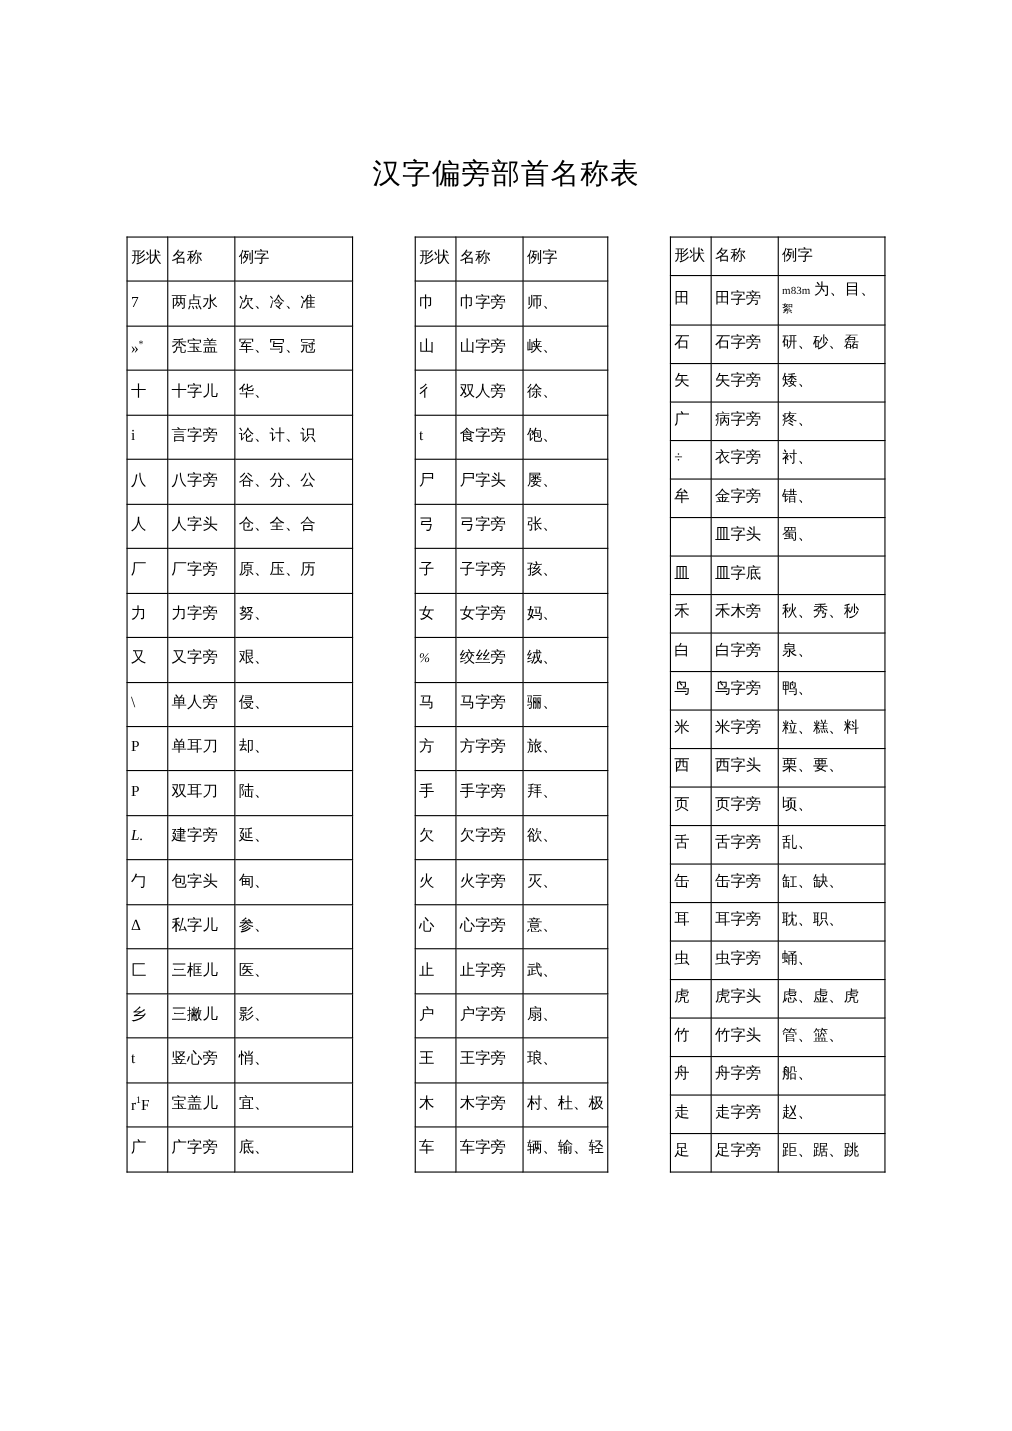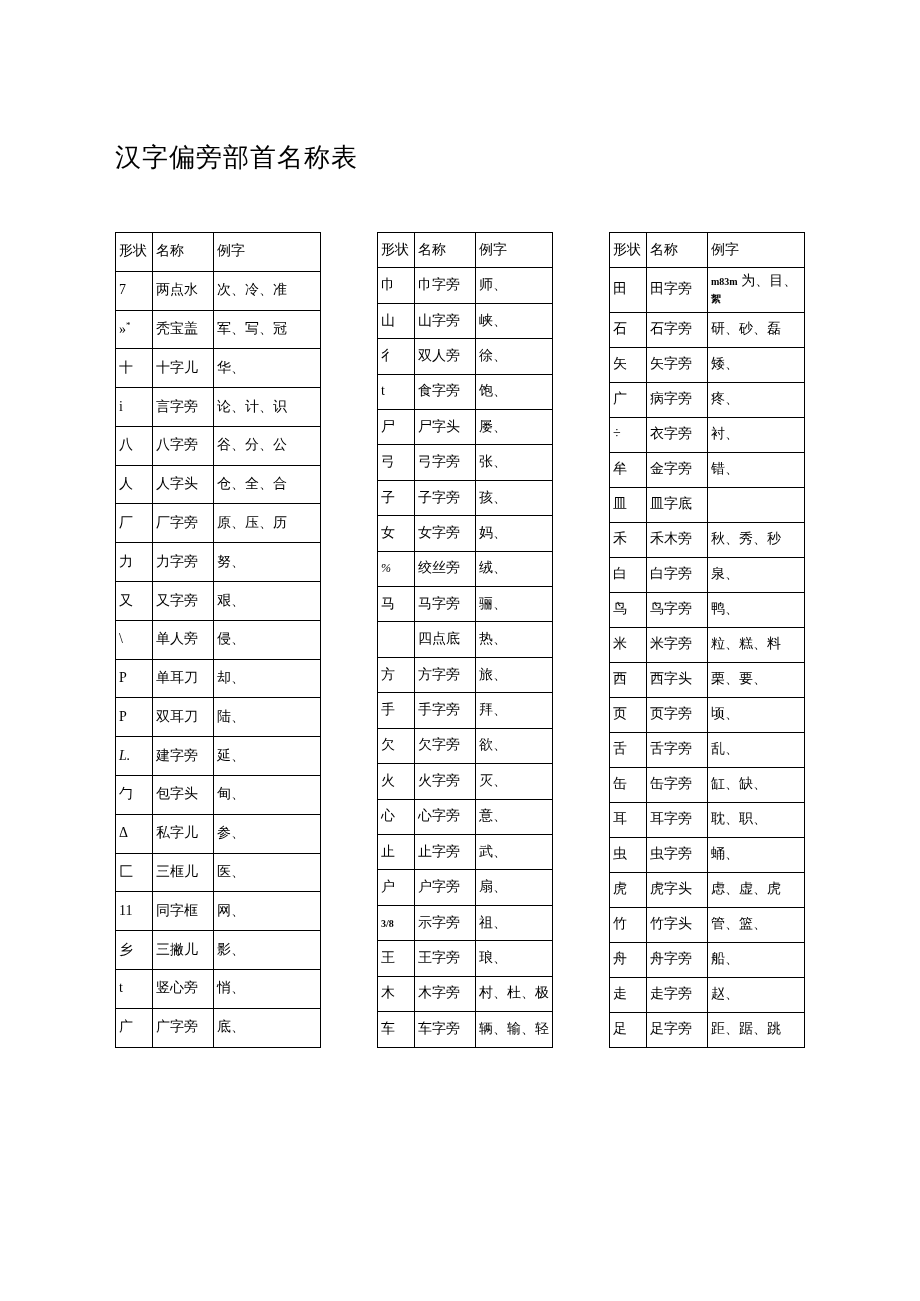--- a/index.html
+++ b/index.html
@@ -6,23 +6,24 @@
       font-family: "SimSun", "宋体", serif;
       background: white;
       margin: 0;
       padding: 0;
       width: 920px;
     }
     .page {
       padding: 140px 115px 60px 115px;
     }
     .title {
+      text-align: center;
       font-size: 26px;
       font-weight: normal;
-      margin-bottom: 57px;
+      margin-bottom: 40px;
       letter-spacing: 1px;
     }
     .tables-wrap {
       display: flex;
       gap: 0;
       justify-content: space-between;
     }
     table {
       border-collapse: collapse;
       font-size: 14px;
@@ -33,21 +34,21 @@
       vertical-align: middle;
       height: 24px;
       line-height: 1.2;
       white-space: nowrap;
     }
     .col-shape { width: 30px; }
     .col-name { width: 54px; }
     .col-ex1 { width: 100px; }
     .col-ex2 { width: 60px; }
     .col-ex3 { width: 90px; }
-    .small { font-size: 10px; font-weight: bold; }
+    .small { font-size: 10px; }
     .frac { font-size: 12px; font-style: italic; }
     .ital { font-style: italic; font-family: "Times New Roman", serif; }
     .sup { font-size: 9px; vertical-align: super; }
   </style>
 </head>
 <body>
 
 <div class="page">
   <div class="title">汉字偏旁部首名称表</div>
   <div class="tables-wrap">
@@ -135,33 +136,33 @@
             <td class="col-shape">Δ</td>
             <td class="col-name">私字儿</td>
             <td class="col-ex1">参、</td>
           </tr>
           <tr>
             <td class="col-shape">匚</td>
             <td class="col-name">三框儿</td>
             <td class="col-ex1">医、</td>
           </tr>
           <tr>
-            <td class="col-shape">11</td>
-            <td class="col-name">同字框</td>
-            <td class="col-ex1">网、</td>
-          </tr>
-          <tr>
             <td class="col-shape">乡</td>
             <td class="col-name">三撇儿</td>
             <td class="col-ex1">影、</td>
           </tr>
           <tr>
             <td class="col-shape">t</td>
             <td class="col-name">竖心旁</td>
             <td class="col-ex1">悄、</td>
+          </tr>
+          <tr>
+            <td class="col-shape">r<span class="sup">1</span>F</td>
+            <td class="col-name">宝盖儿</td>
+            <td class="col-ex1">宜、</td>
           </tr>
           <tr>
             <td class="col-shape">广</td>
             <td class="col-name">广字旁</td>
             <td class="col-ex1">底、</td>
           </tr>
         </tbody>
     </table>
 
     <table>
@@ -217,25 +218,20 @@
             <td class="col-shape"><span class="frac">%</span></td>
             <td class="col-name">绞丝旁</td>
             <td class="col-ex2">绒、</td>
           </tr>
           <tr>
             <td class="col-shape">马</td>
             <td class="col-name">马字旁</td>
             <td class="col-ex2">骊、</td>
           </tr>
           <tr>
-            <td class="col-shape"></td>
-            <td class="col-name">四点底</td>
-            <td class="col-ex2">热、</td>
-          </tr>
-          <tr>
             <td class="col-shape">方</td>
             <td class="col-name">方字旁</td>
             <td class="col-ex2">旅、</td>
           </tr>
           <tr>
             <td class="col-shape">手</td>
             <td class="col-name">手字旁</td>
             <td class="col-ex2">拜、</td>
           </tr>
           <tr>
@@ -255,25 +251,20 @@
           </tr>
           <tr>
             <td class="col-shape">止</td>
             <td class="col-name">止字旁</td>
             <td class="col-ex2">武、</td>
           </tr>
           <tr>
             <td class="col-shape">户</td>
             <td class="col-name">户字旁</td>
             <td class="col-ex2">扇、</td>
-          </tr>
-          <tr>
-            <td class="col-shape"><span class="small">3/8</span></td>
-            <td class="col-name">示字旁</td>
-            <td class="col-ex2">祖、</td>
           </tr>
           <tr>
             <td class="col-shape">王</td>
             <td class="col-name">王字旁</td>
             <td class="col-ex2">琅、</td>
           </tr>
           <tr>
             <td class="col-shape">木</td>
             <td class="col-name">木字旁</td>
             <td class="col-ex2">村、杜、极</td>
@@ -319,20 +310,25 @@
             <td class="col-shape">÷</td>
             <td class="col-name">衣字旁</td>
             <td class="col-ex3">衬、</td>
           </tr>
           <tr>
             <td class="col-shape">牟</td>
             <td class="col-name">金字旁</td>
             <td class="col-ex3">错、</td>
           </tr>
           <tr>
+            <td class="col-shape"></td>
+            <td class="col-name">皿字头</td>
+            <td class="col-ex3">蜀、</td>
+          </tr>
+          <tr>
             <td class="col-shape">皿</td>
             <td class="col-name">皿字底</td>
             <td class="col-ex3"></td>
           </tr>
           <tr>
             <td class="col-shape">禾</td>
             <td class="col-name">禾木旁</td>
             <td class="col-ex3">秋、秀、秒</td>
           </tr>
           <tr>

